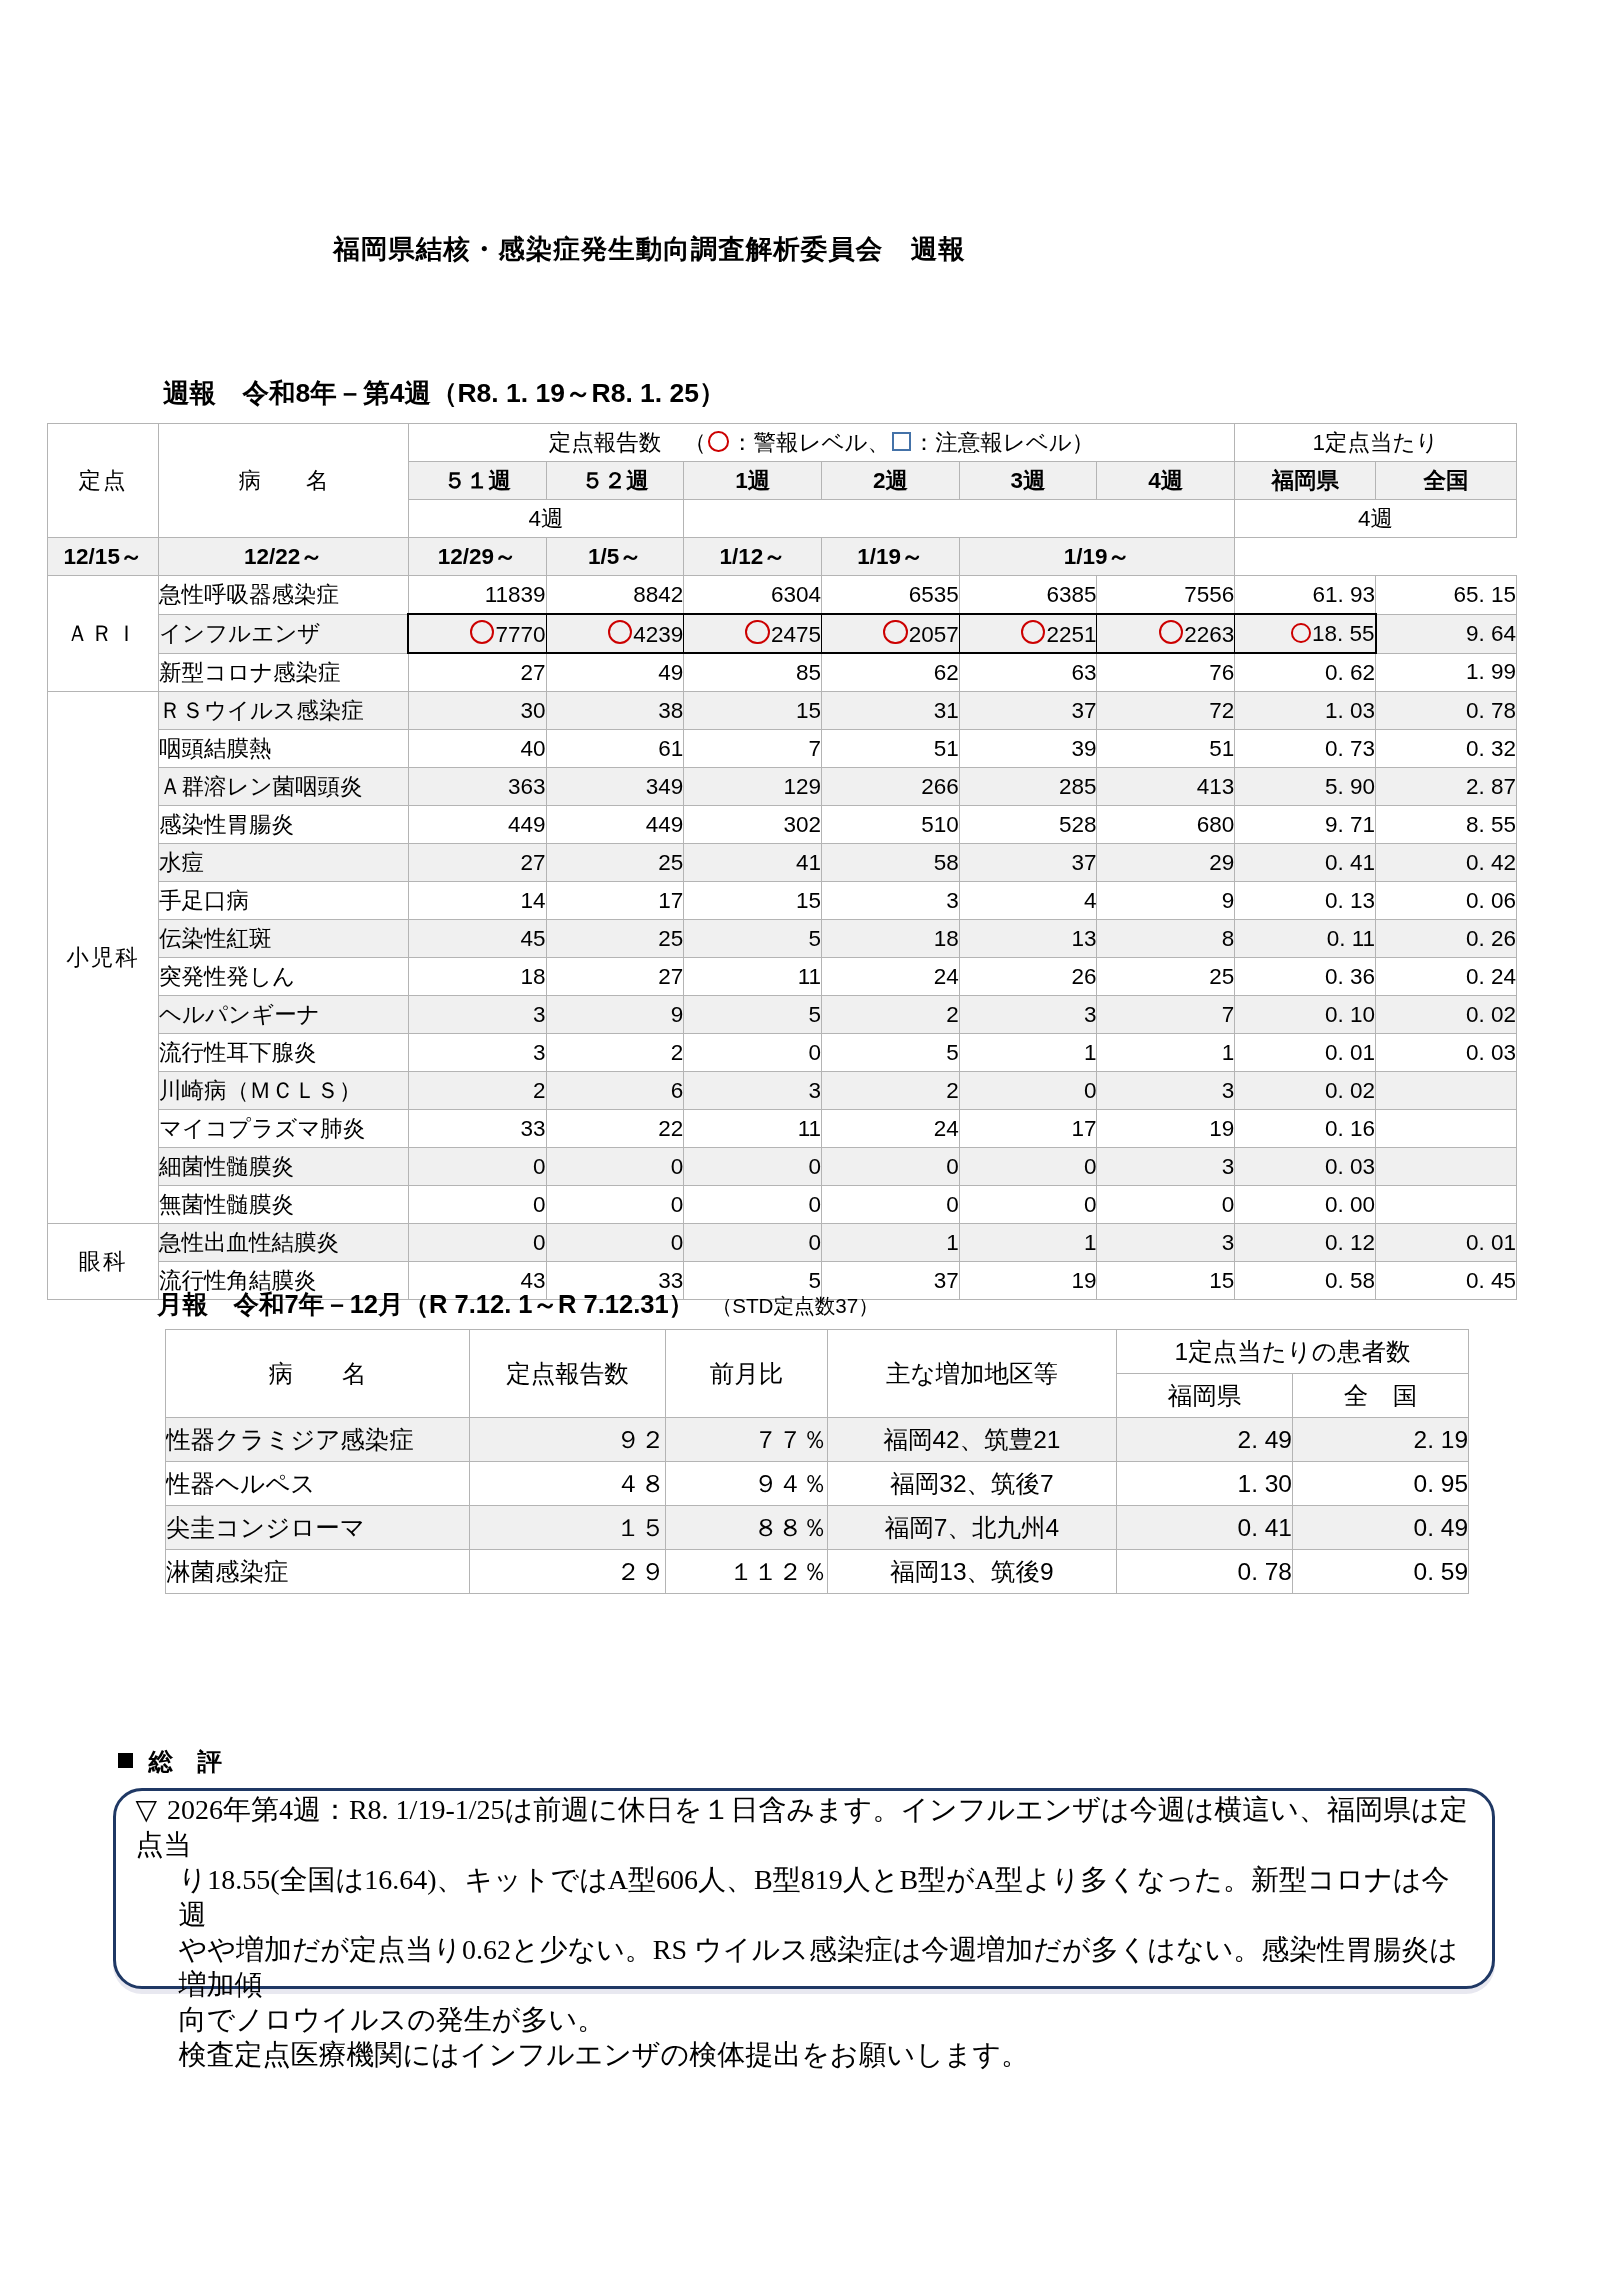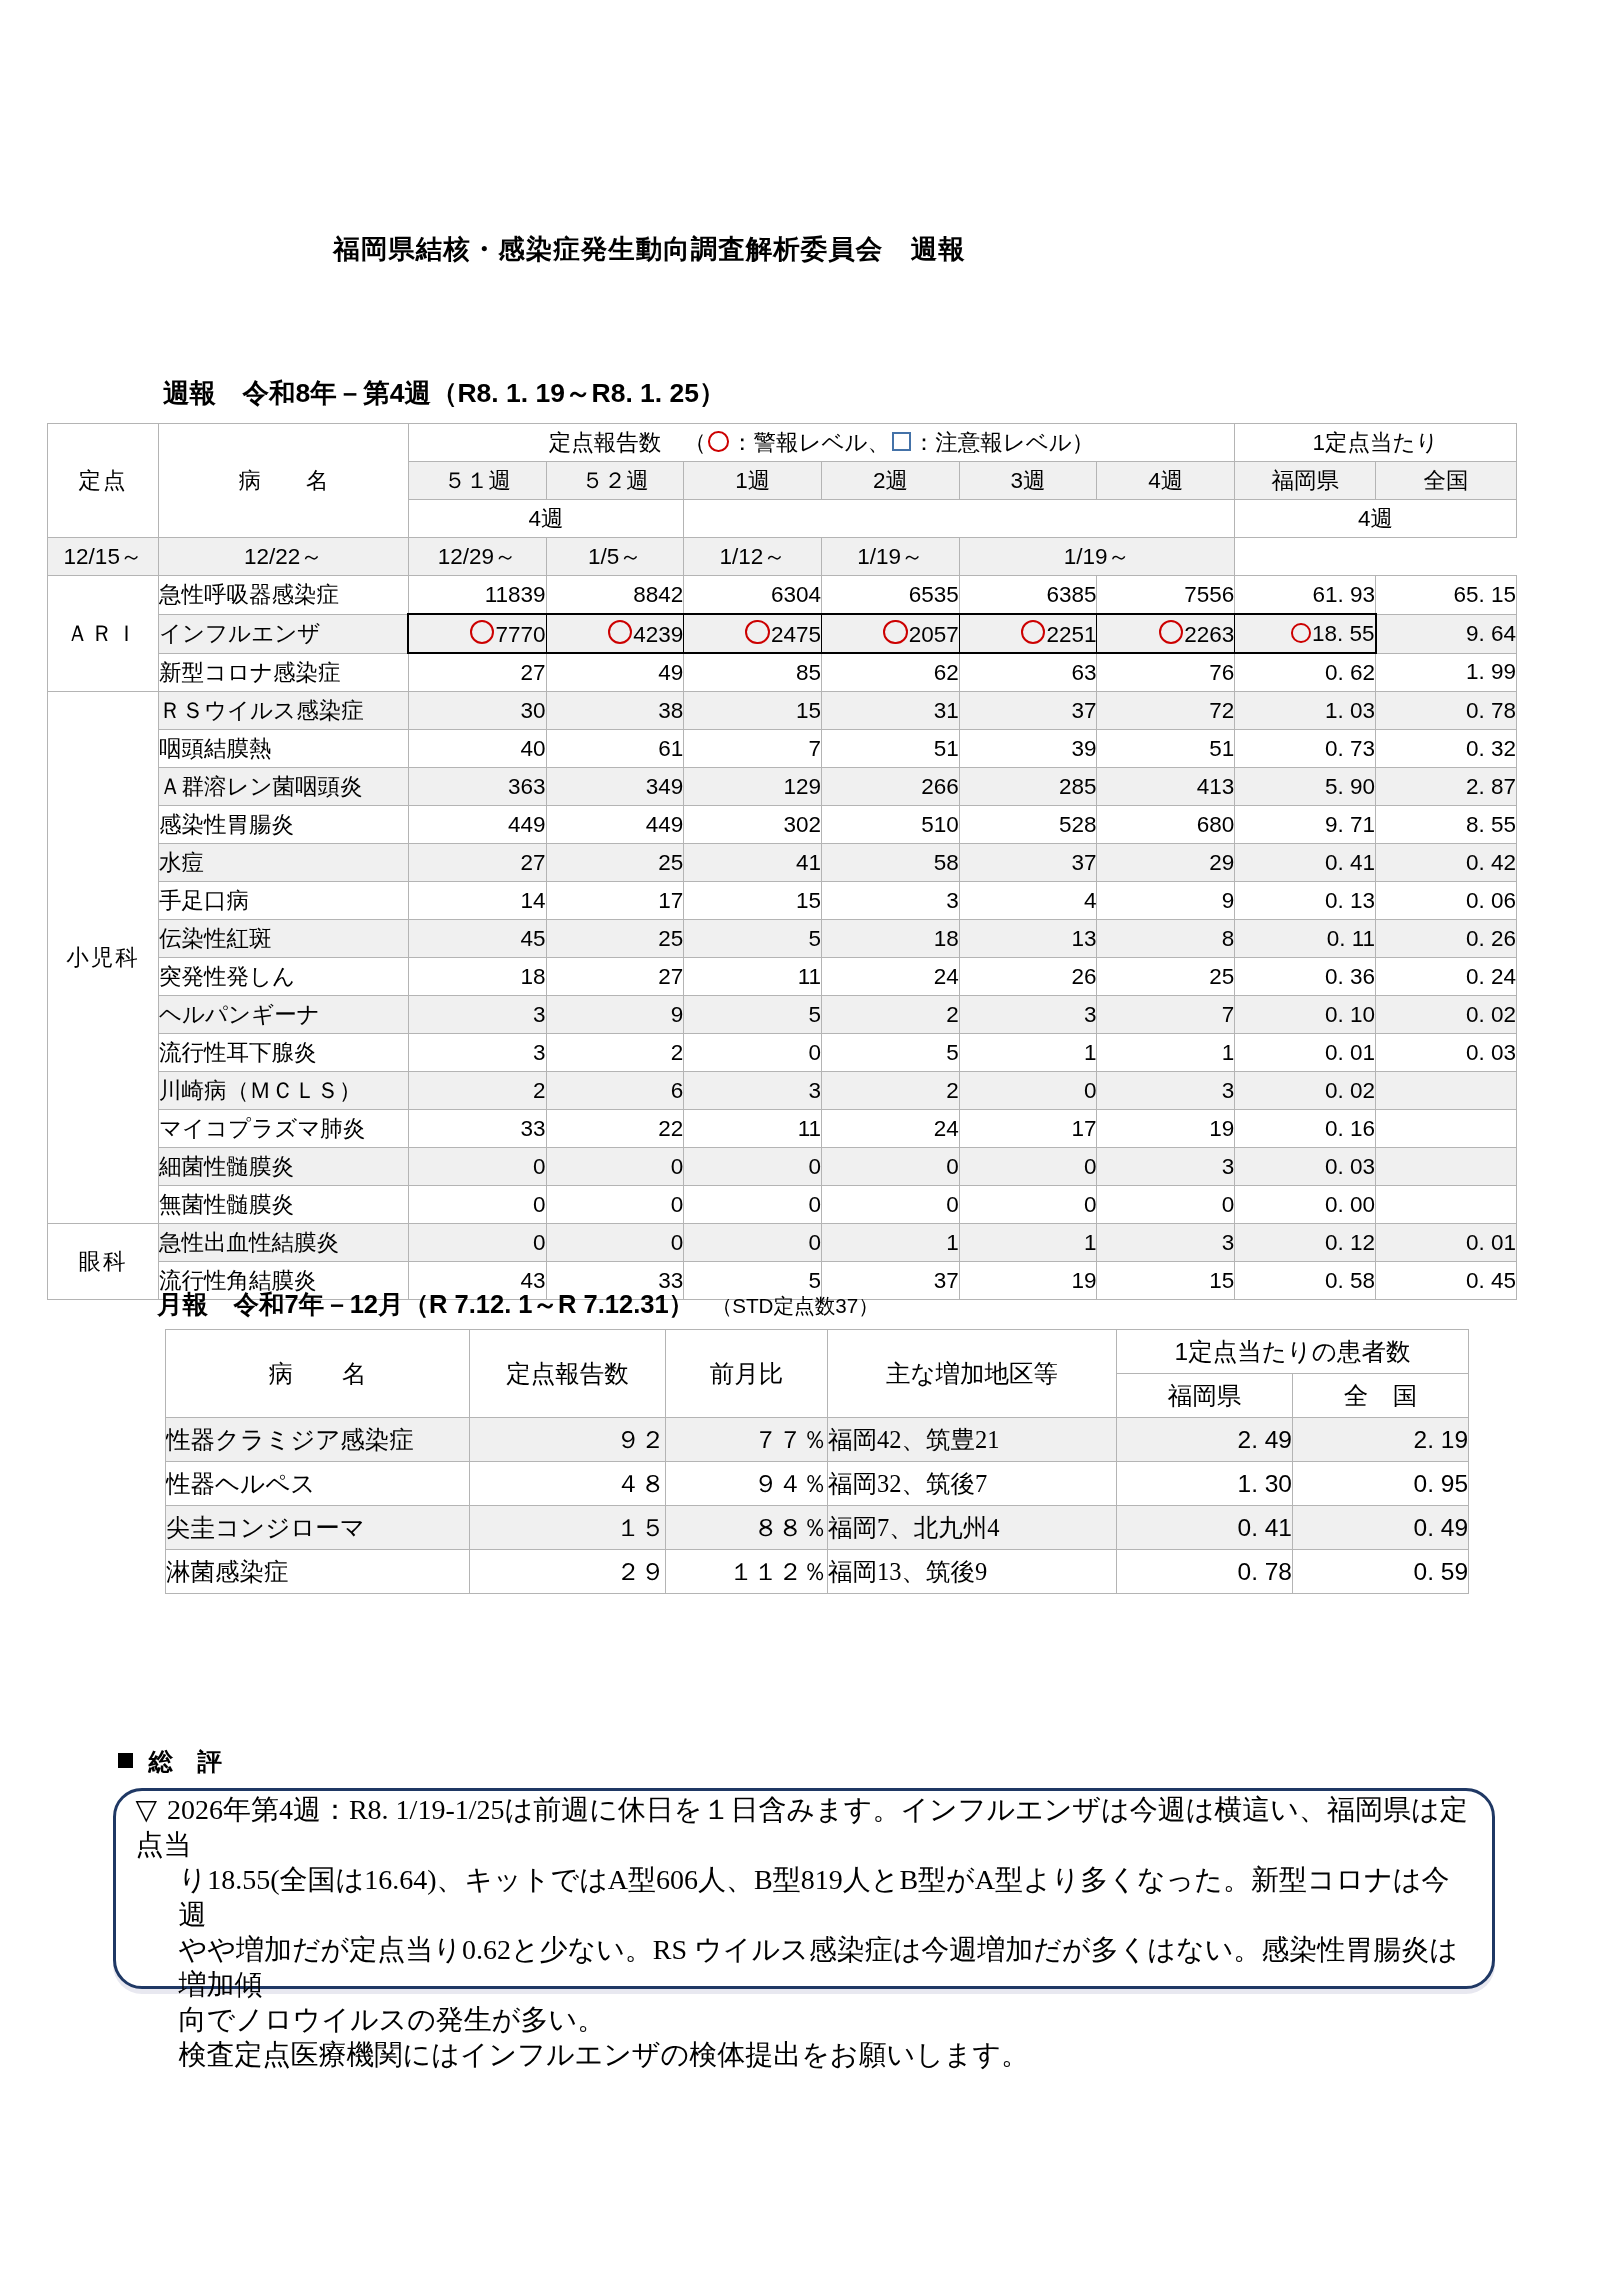--- a/index.html
+++ b/index.html
@@ -29,21 +29,21 @@
   table{border-collapse:collapse;}
   .wk{width:1470px;table-layout:fixed;}
   .wk td,.wk th{
     border:1px solid #b4b4b4;
     font-size:22.5px;font-weight:normal;
     padding:0;height:37px;vertical-align:middle;
     background:#ffffff;
     overflow:hidden;white-space:nowrap;
   }
   .wk .shade{background:#f0f0f0;}
-  .wk .hdr{background:#f0f0f0;text-align:center;font-weight:normal;}
+  .wk .hdr{background:#f0f0f0;text-align:center;font-weight:bold;}
   .wk .hdr-white{background:#ffffff;text-align:center;}
   .c-dept{width:108px;text-align:center;font-size:24.5px;letter-spacing:2px;}
   .c-name{width:243px;text-align:left;padding-left:13.7px;font-size:23.5px;}
   .c-wk{width:134px;text-align:right;padding-right:15.7px;}
   .c-pref{width:116px;text-align:right;padding-right:13.7px;}
   .c-natl{width:116px;text-align:right;padding-right:13.7px;}
 
   .hdr-top{height:39px;font-size:23.5px;}
   .hdr-mid{height:45px;font-size:24.5px;}
   .hdr-date{height:33px;font-size:19.6px;}
@@ -87,21 +87,21 @@
   .mo td,.mo th{
     border:1px solid #b4b4b4;font-size:24.5px;font-weight:normal;
     padding:0;height:43px;vertical-align:middle;background:#fff;
     white-space:nowrap;overflow:hidden;
   }
   .mo .hdr{background:#ffffff;text-align:center;}
   .mo .shade{background:#f0f0f0;}
   .m-name{width:304px;text-align:left;padding-left:9.8px;}
   .m-cnt{width:196px;text-align:right;padding-right:21.6px;}
   .m-rat{width:162px;text-align:right;padding-right:17.6px;}
-  .m-area{width:284px;text-align:left;padding-left:11.8px;font-family:Liberation Serif, serif;}
+  .m-area{width:284px;text-align:center;padding-left:11.8px;}
   .m-pref{width:176px;text-align:right;padding-right:33px;}
   .m-natl{width:176px;text-align:right;padding-right:33px;}
 
   
   .sum-head{
     position:absolute;left:118px;top:1745px;font-size:24.5px;font-weight:bold;
   }
   .sum-head .sq{
     display:inline-block;width:14.7px;height:14.7px;background:#000;margin-right:15.7px;
     vertical-align:2px;

